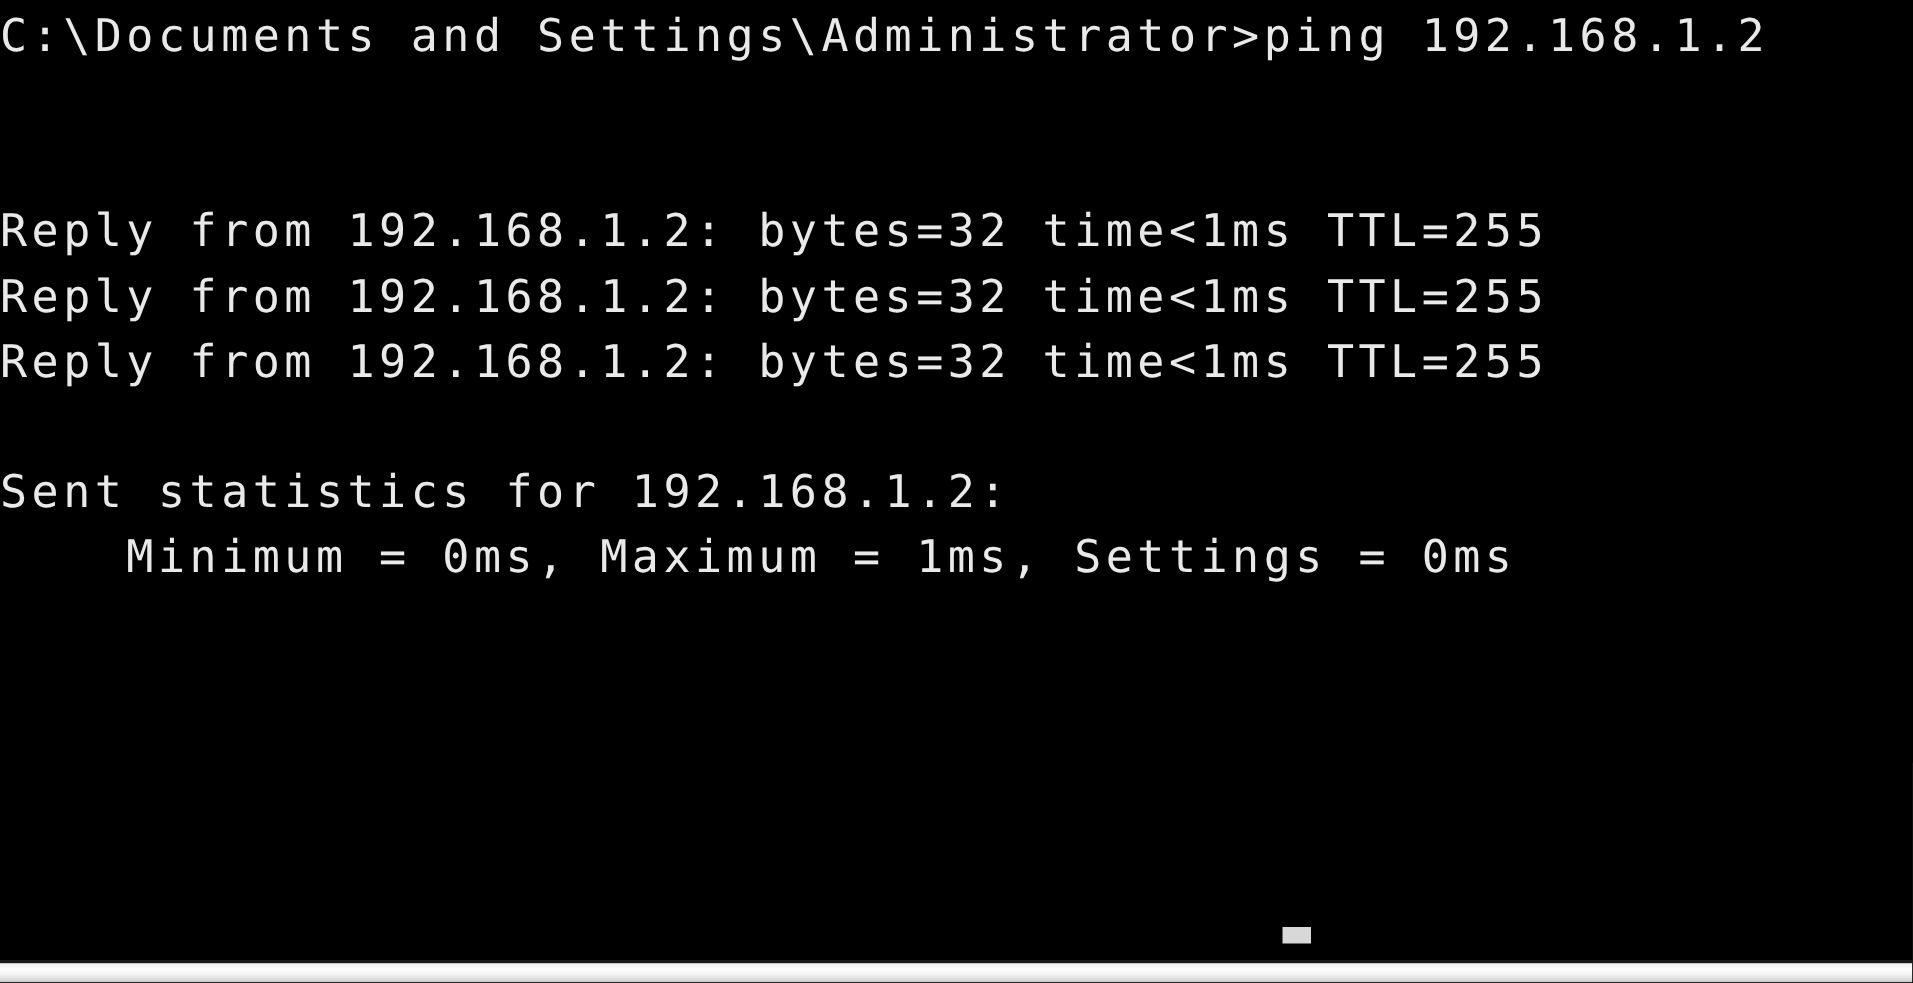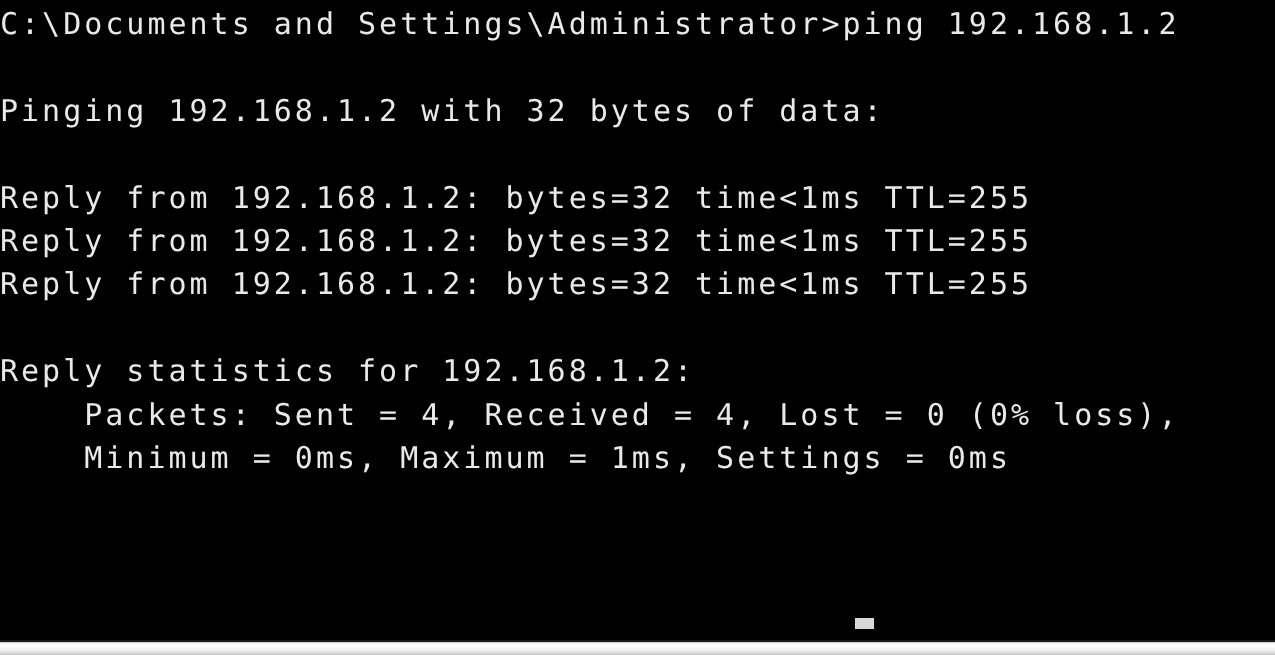--- a/index.html
+++ b/index.html
@@ -88,36 +88,34 @@
 <body>
 
 <div id="screen">
 
   <div id="console">
 
     <span class="line">C:\Documents and Settings\Administrator&gt;ping 192.168.1.2</span>
 
     <span class="line blank"></span>
 
-    <span class="line">Pinging 192.168.1.2 with 32 bytes of data:</span>
 
     <span class="line blank"></span>
 
 
     <span class="line">Reply from 192.168.1.2: bytes=32 time&lt;1ms TTL=255</span>
 
     <span class="line">Reply from 192.168.1.2: bytes=32 time&lt;1ms TTL=255</span>
 
     <span class="line">Reply from 192.168.1.2: bytes=32 time&lt;1ms TTL=255</span>
 
     <span class="line blank"></span>
 
-    <span class="line">Reply statistics for 192.168.1.2:</span>
+    <span class="line">Sent statistics for 192.168.1.2:</span>
 
-    <span class="line">    Packets: Sent = 4, Received = 4, Lost = 0 (0% loss),</span>
 
 
     <span class="line">    Minimum = 0ms, Maximum = 1ms, Settings = 0ms</span>
 
     <span class="line blank"></span>
 
 
   </div>
 
   <div id="cursor"></div>

